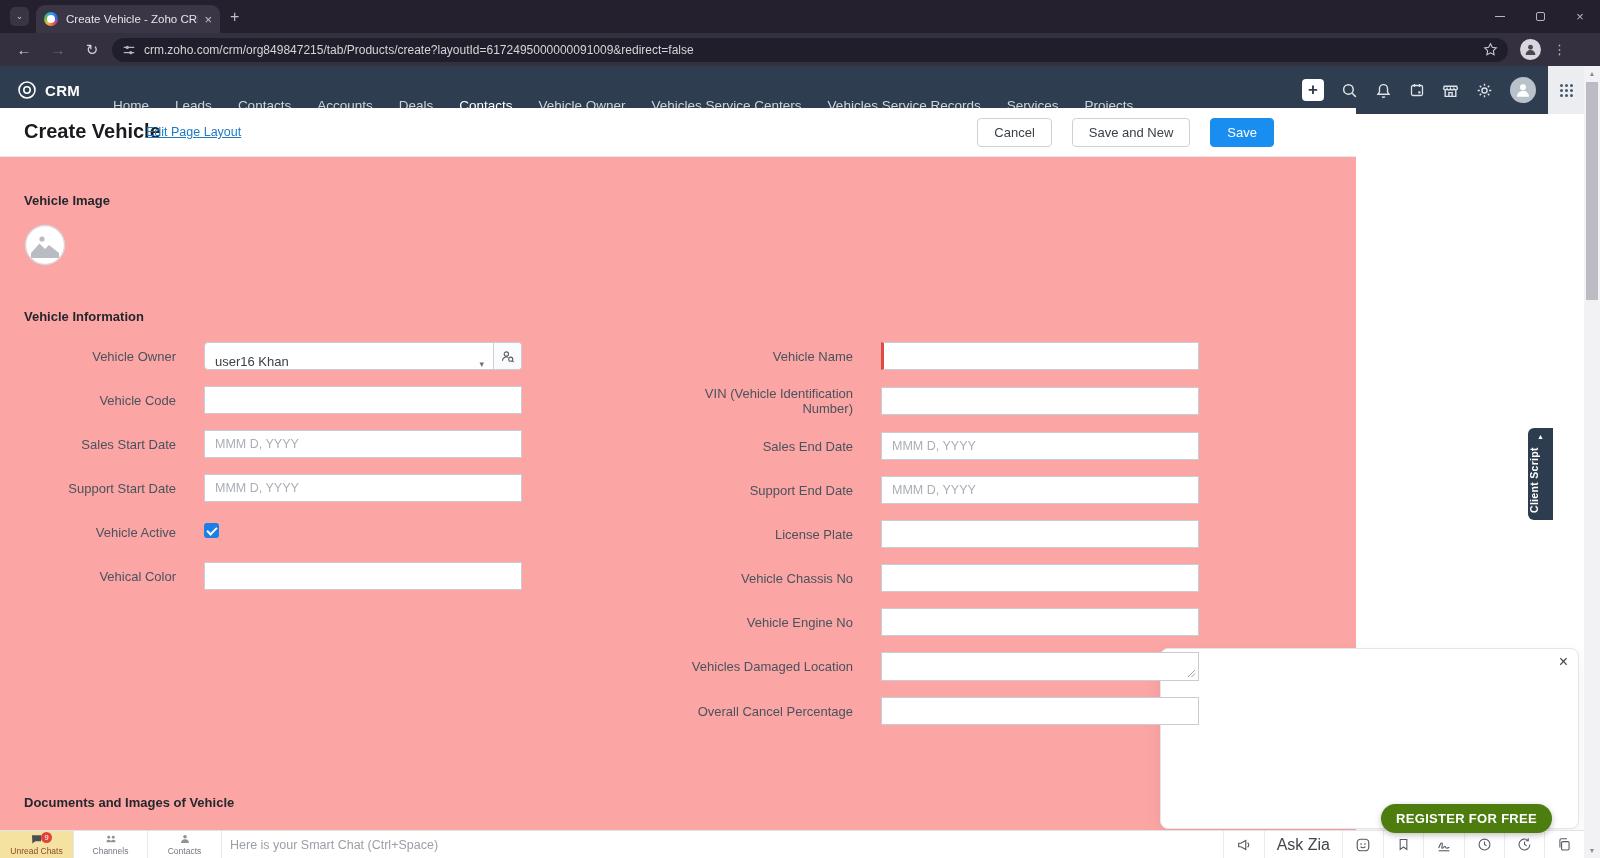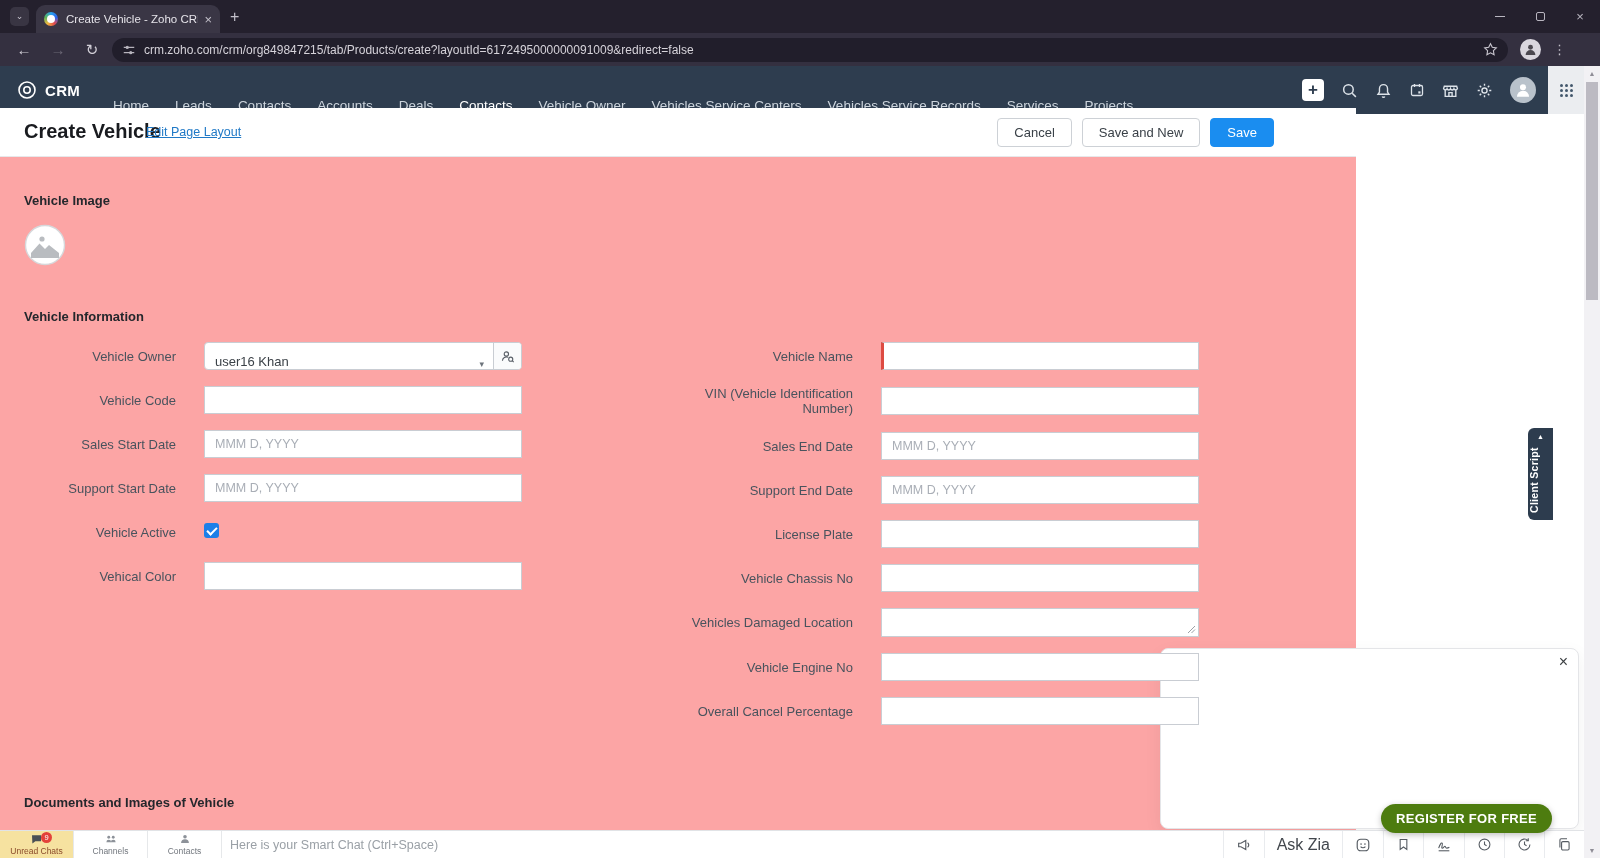--- a/index.html
+++ b/index.html
@@ -43,21 +43,21 @@
   .plus-btn { width:22px; height:22px; background:#fff; border-radius:4px; color:#2e3d4f; font-size:17px; font-weight:bold; text-align:center; line-height:21px; }
   .nav-ico { display:flex; align-items:center; }
   .nav-avatar { width:26px; height:26px; border-radius:50%; background:#b9c2cb; display:flex; align-items:center; justify-content:center; overflow:hidden; }
   .apps-square { position:absolute; right:16px; top:66px; width:36px; height:48px; background:#ebedf0; display:flex; align-items:center; justify-content:center; }
 
   
   .page { position:absolute; top:108px; left:0; width:1356px; bottom:0; background:#fca5a5; }
   .page-header { position:absolute; top:0; left:0; right:0; height:49px; background:#fff; border-bottom:1px solid #e7e8ea; }
   .page-title { position:absolute; left:24px; top:12px; font-size:20px; font-weight:bold; color:#191b1f; }
   .edit-link { position:absolute; left:146px; top:17px; font-size:12.5px; color:#2079c6; text-decoration:underline; cursor:pointer; }
-  .hdr-actions { position:absolute; right:82px; top:10px; display:flex; gap:10px; }
+  .hdr-actions { position:absolute; right:82px; top:10px; display:flex; gap:20px; }
   .btn { height:29px; padding:0 16px; border:1px solid #cdd1d6; border-radius:4px; background:#fff; color:#3a4148; font-size:13px; line-height:27px; cursor:pointer; }
   .btn.primary { background:#1a8df0; border-color:#1a8df0; color:#fff; }
 
   .section-heading { position:absolute; left:24px; font-size:13px; font-weight:bold; color:#24272c; }
   .img-placeholder { position:absolute; left:24px; top:116px; width:42px; height:42px; }
 
   .form-col { position:absolute; width:520px; z-index:2; }
   .col-left { left:24px; top:234px; }
   .col-right { left:682px; top:234px; }
   .form-row { display:flex; align-items:center; min-height:28px; margin-bottom:16px; }
@@ -348,33 +348,33 @@
             <div class="f-input"></div>
           </div>
         </div>
         <div class="form-row">
           <div class="f-label">Vehicle Chassis No</div>
           <div class="ctrl">
             <div class="f-input"></div>
           </div>
         </div>
         <div class="form-row">
+          <div class="f-label">Vehicle Engine No</div>
+          <div class="ctrl">
+            <div class="f-input"></div>
+          </div>
+        </div>
+        <div class="form-row">
           <div class="f-label">Vehicles Damaged Location</div>
           <div class="ctrl">
             <div class="f-input ta">
               <svg width="9" height="9" viewBox="0 0 9 9">
                 <path d="M8 1 L1 8 M8 4.5 L4.5 8" stroke="#9aa0a6" stroke-width="1" fill="none"></path>
               </svg>
             </div>
-          </div>
-        </div>
-        <div class="form-row">
-          <div class="f-label">Vehicle Engine No</div>
-          <div class="ctrl">
-            <div class="f-input"></div>
           </div>
         </div>
         <div class="form-row">
           <div class="f-label">Overall Cancel Percentage</div>
           <div class="ctrl">
             <div class="f-input"></div>
           </div>
         </div>
       </div>
 

